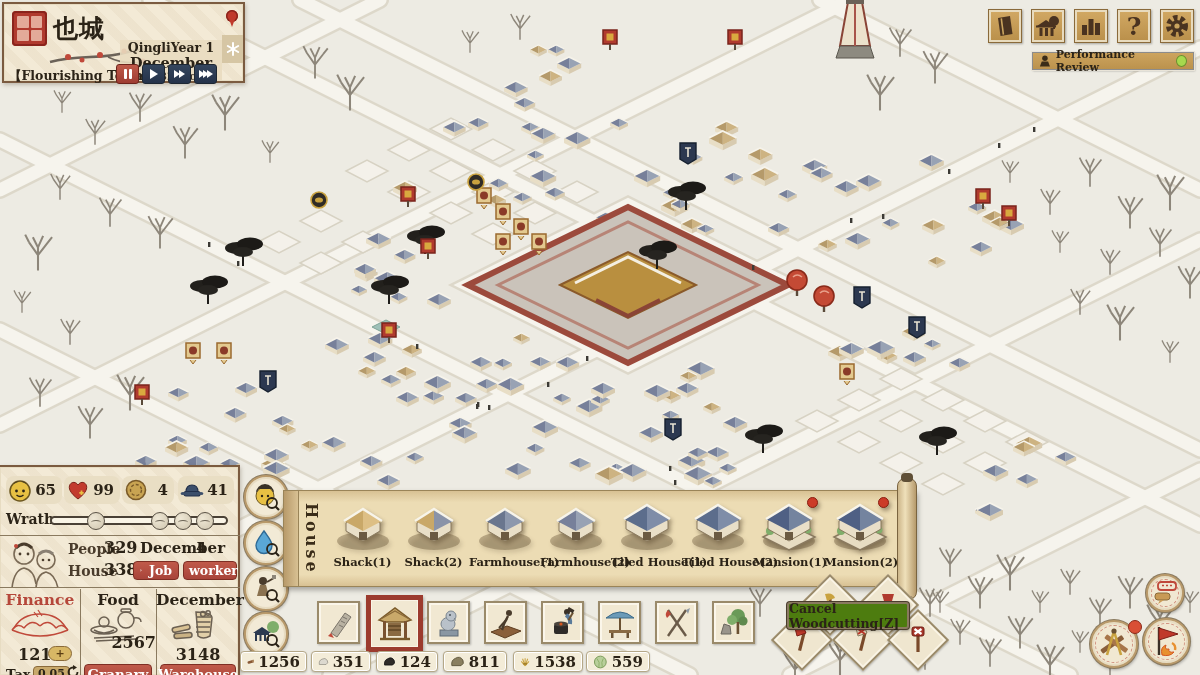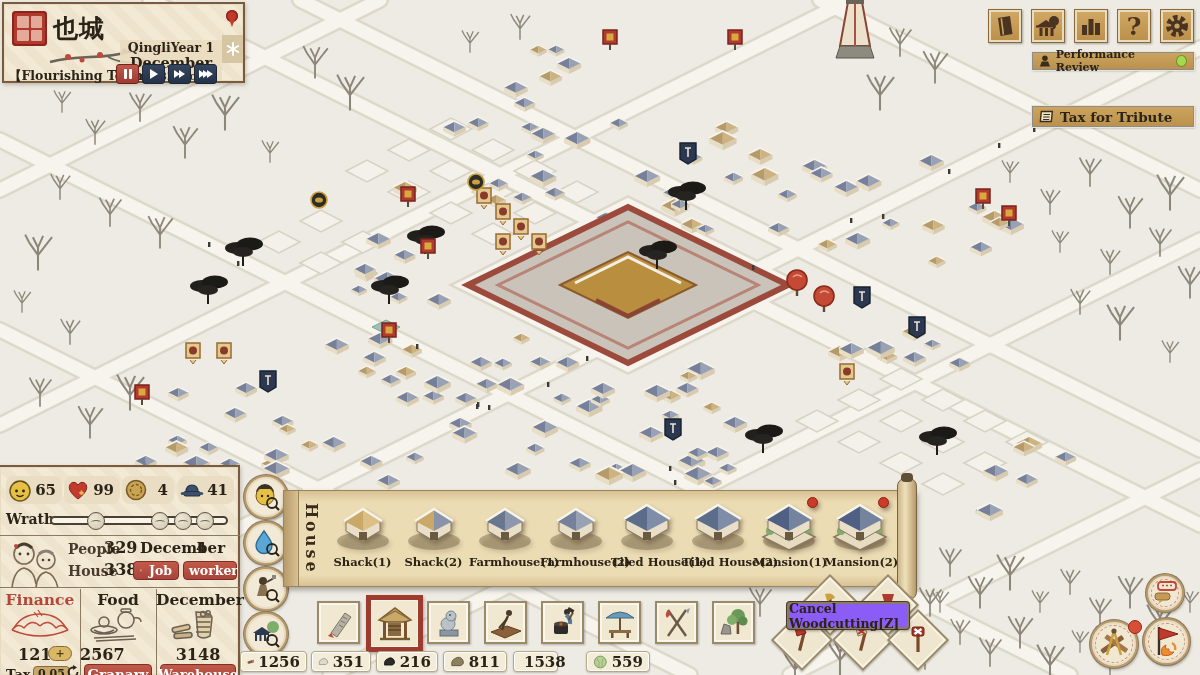--- a/index.html
+++ b/index.html
@@ -119,21 +119,21 @@
   #right-roller::before { top:-6px; } #right-roller::after { bottom:-6px; }
   .b-item { position:absolute; top:8px; width:71px; height:82px; text-align:center; cursor:pointer; }
   .b-item .b-icon { position:relative; width:62px; height:56px; margin:0 auto; filter:drop-shadow(2px 3px 2px rgba(60,45,25,.45)); }
   .b-item .b-label { font-size:11.5px; font-weight:bold; white-space:nowrap; }
   .b-badge { position:absolute; right:2px; top:-2px; width:11px; height:11px; border-radius:50%; background:#cc3b28; border:1px solid #8a1f12; display:none; }
 
   
   .tb { width:43px; height:43px; top:601px; }
   .tb.sel { width:57px; height:57px; top:595px; border:5px solid #9c3b2e; box-shadow:0 0 0 1px #faf4e6 inset, 1px 2px 3px rgba(0,0,0,.3); }
   .res { top:651px; height:21px; }
-  #tooltip { left:787px; top:602px; width:122px; height:27px; background:#8b5cf6; border:2px solid #8a7a5f;
+  #tooltip { left:787px; top:602px; width:122px; height:27px; background:#4d7c0f; border:2px solid #8a7a5f;
              box-shadow:0 0 0 1px #4a3c2c, 1px 2px 3px rgba(0,0,0,.35); border-radius:3px;
              display:flex; align-items:center; justify-content:center; font-size:12.5px; font-weight:bold; z-index:30; }
 
   
   .corner { border-radius:50%; background:#f1e8d2; border:2px solid #b99a6b;
             box-shadow:0 0 0 2px #e7dcc2 inset, 0 0 0 1px #8a7a5f, 1px 2px 3px rgba(0,0,0,.3);
             display:flex; align-items:center; justify-content:center; }
   .ring { position:absolute; inset:3px; border-radius:50%; border:1.5px dashed rgba(181,71,58,.55); pointer-events:none; }
   #planning-badge { left:1128px; top:620px; width:14px; height:14px; border-radius:50%; background:#d94f35; border:1.5px solid #8a2a1a; z-index:5; }
 
@@ -1769,27 +1769,20 @@
   </div>
 
   <div class="abs quest" style="top:52px;height:18px;font-size:11px">
     <svg width="13" height="14" viewBox="0 0 13 14">
         <circle cx="6.5" cy="4" r="3" fill="#3a2c18"></circle>
         <path d="M1,13 L3,7.5 L10,7.5 L12,13 Z" fill="#3a2c18"></path>
       </svg>
     <span>Performance Review</span>
     <span class="green-dot"></span>
   </div>
-  <div class="abs quest" style="top:106px;height:21px;font-size:13.5px">
-    <svg width="16" height="13" viewBox="0 0 16 13">
-        <rect x="2.5" y="1.5" width="11" height="10" fill="#f0e4c8" stroke="#3a2c18" stroke-width="1.4" transform="skewX(-6)"></rect>
-        <path d="M4.5,4.5 L11,4.5 M4.2,7 L10.6,7 M4,9.5 L10.3,9.5" stroke="#3a2c18" stroke-width="1"></path>
-      </svg>
-    <span>Tax for Tribute</span>
-  </div>
 
   <div id="stats-panel" class="abs panel">
     <div class="stat-tile" style="left:6px;width:56px">
       <svg class="stat-ico" viewBox="0 0 24 24">
         <circle cx="12" cy="13" r="10" fill="#e7c043" stroke="#6b561e" stroke-width="1.5"></circle>
         <path d="M3,9 A10,10 0 0 1 21,9 L19,6 L12,3 L5,6 Z" fill="#3a3226"></path>
         <circle cx="8.5" cy="13" r="1.4" fill="#2b2317"></circle>
           <circle cx="15.5" cy="13" r="1.4" fill="#2b2317"></circle>
         <path d="M8.5,17 Q12,20 15.5,17" fill="none" stroke="#2b2317" stroke-width="1.4"></path>
       </svg>
@@ -1893,21 +1886,21 @@
       <g fill="none" stroke="#6b6052" stroke-width="1.5">
         <circle cx="38" cy="12" r="8"></circle>
           <path d="M46,10 Q53,9 53,14"></path>
           <rect x="33" y="1" width="10" height="3" rx="1.5"></rect>
         <ellipse cx="16" cy="22" rx="13" ry="4"></ellipse>
           <path d="M6,22 Q16,28 26,22"></path>
         <path d="M6,30 L46,28 M8,33 L48,31"></path>
         <circle cx="16" cy="14" r="5"></circle>
       </g>
     </svg>
-    <div class="abs big-num" style="left:80px;top:178px;width:76px;text-align:left">2567</div>
+    <div class="abs big-num" style="left:80px;top:166px;width:76px;text-align:right">2567</div>
     <div class="red-btn abs" style="left:84px;top:197px;width:68px;height:20px;font-size:13.5px">
         <span>Granary</span>
       </div>
 
     <div class="abs col-title" style="left:156px;top:123px;width:84px">December</div>
     <svg class="abs" style="left:166px;top:141px" width="60" height="34" viewBox="0 0 60 34">
       <g fill="none" stroke="#6b6052" stroke-width="1.5">
         <path d="M30,4 Q46,4 46,10 L44,28 Q37,32 32,28 Z" fill="#e2d0a8"></path>
         <path d="M31,9 L45,9 M30.5,14 L44.5,14 M30,19 L44,19 M30,24 L43.5,24"></path>
         <circle cx="37" cy="6" r="2.4"></circle>
@@ -2205,29 +2198,29 @@
   <div class="abs pill res" style="left:311px;width:60px">
     <svg width="16" height="13" viewBox="0 0 16 13">
         <path d="M2,11 Q1,5 6,3 Q11,0 14,5 Q16,9 12,11 Z" fill="#dcd9cf" stroke="#8a877c"></path>
       </svg>
     <span>351</span>
   </div>
   <div class="abs pill res" style="left:376px;width:62px">
     <svg width="16" height="13" viewBox="0 0 16 13">
         <path d="M2,11 Q1,5 6,3 Q11,0 14,5 Q16,9 12,11 Z" fill="#2e2b28" stroke="#111"></path>
       </svg>
-    <span>216</span>
+    <span>124</span>
   </div>
   <div class="abs pill res" style="left:443px;width:64px">
     <svg width="16" height="13" viewBox="0 0 16 13">
         <path d="M2,11 Q1,5 6,3 Q11,0 14,5 Q16,9 12,11 Z" fill="#8a7f5f" stroke="#5f563c"></path>
       </svg>
     <span>811</span>
   </div>
-  <div class="abs pill res" style="left:513px;width:45px">
+  <div class="abs pill res" style="left:513px;width:70px">
     <svg width="16" height="14" viewBox="0 0 16 14">
       <path d="M8,13 L4,2 M8,13 L8,1 M8,13 L12,2 M8,13 L2,6 M8,13 L14,6" stroke="#c9a23f" stroke-width="1.6"></path>
         <path d="M5,10 L11,10" stroke="#8a6a1f" stroke-width="1.6"></path>
     </svg>
     <span>1538</span>
   </div>
   <div class="abs pill res" style="left:586px;width:64px">
     <svg width="15" height="14" viewBox="0 0 15 14">
         <circle cx="7.5" cy="7" r="6" fill="#b8cf9a" stroke="#7a9a58"></circle>
         <path d="M4,3.5 Q7.5,7 6,12 M10.5,3.5 Q8,7 9.5,12" stroke="#8fb06a" fill="none"></path>

